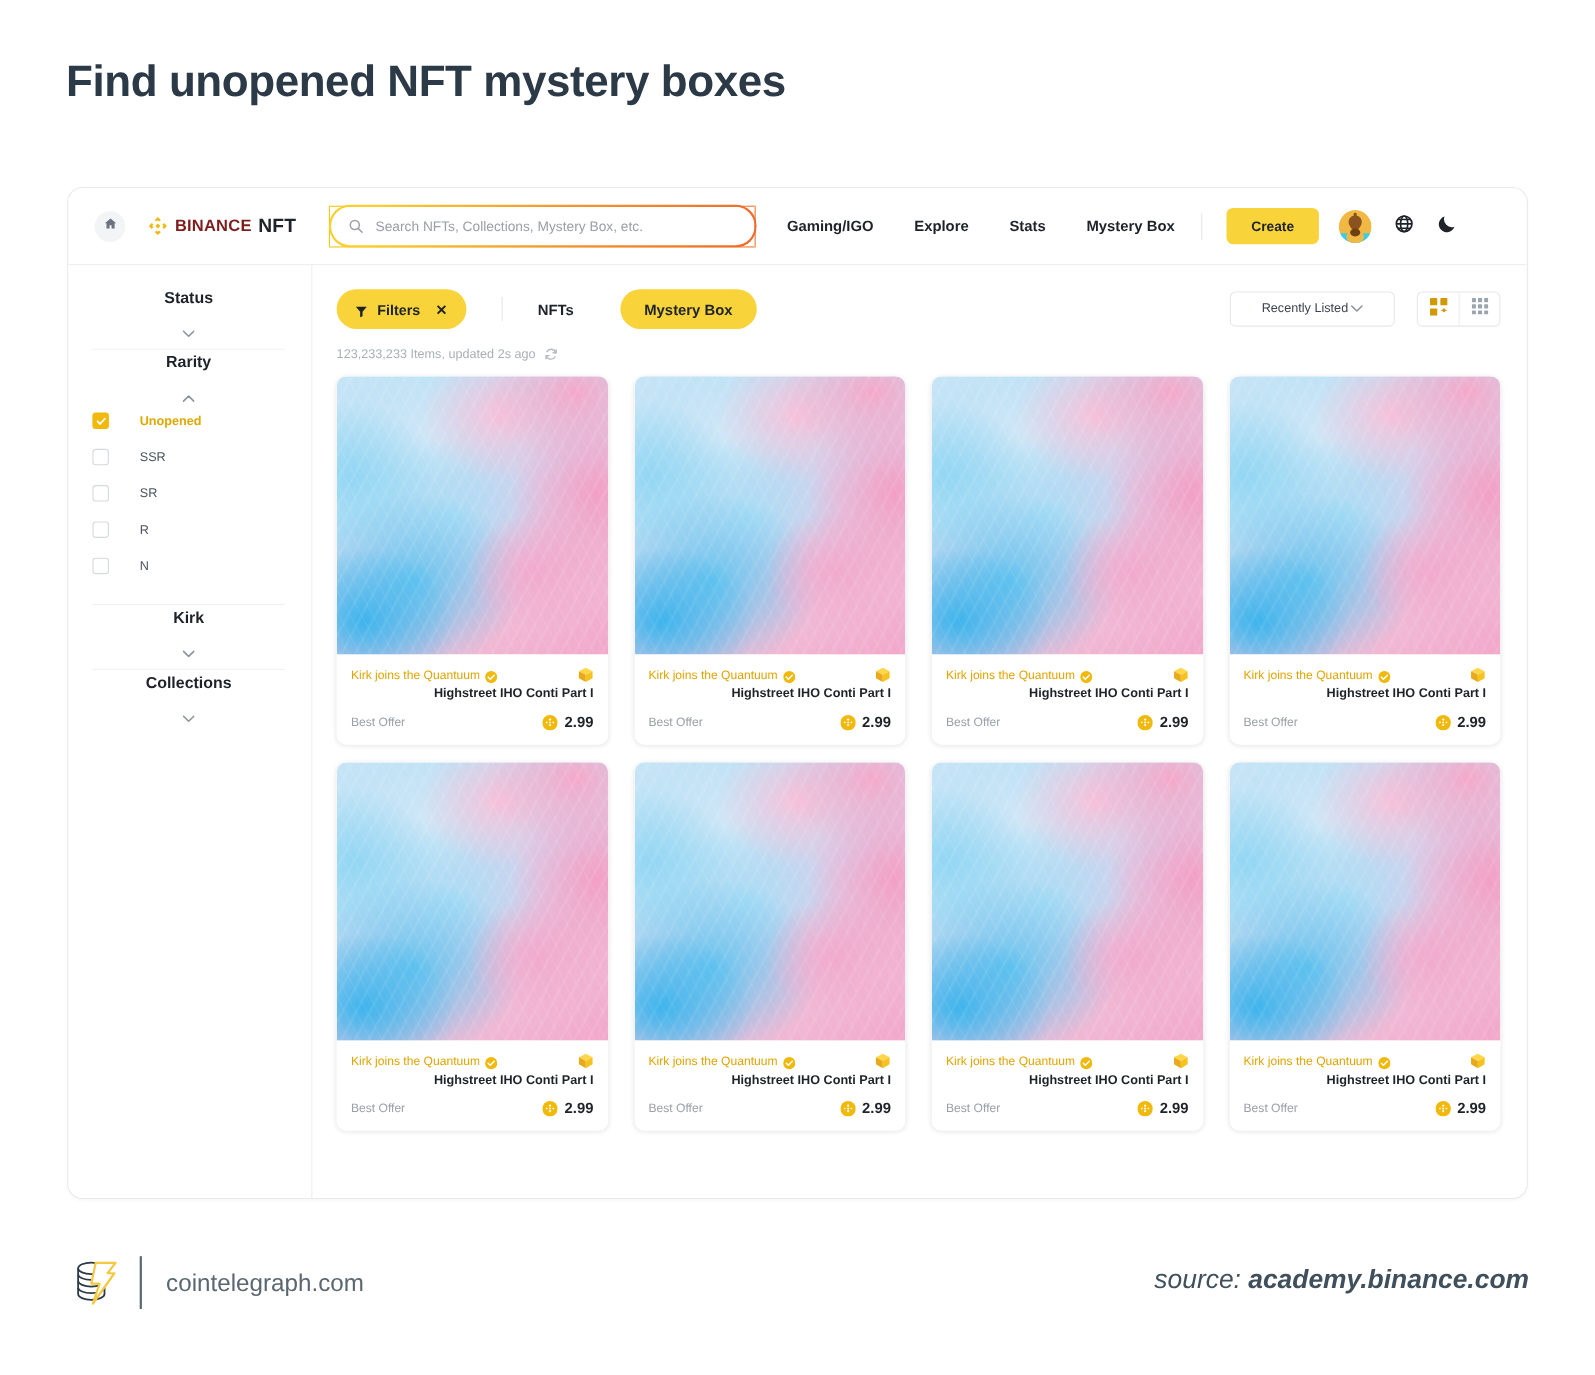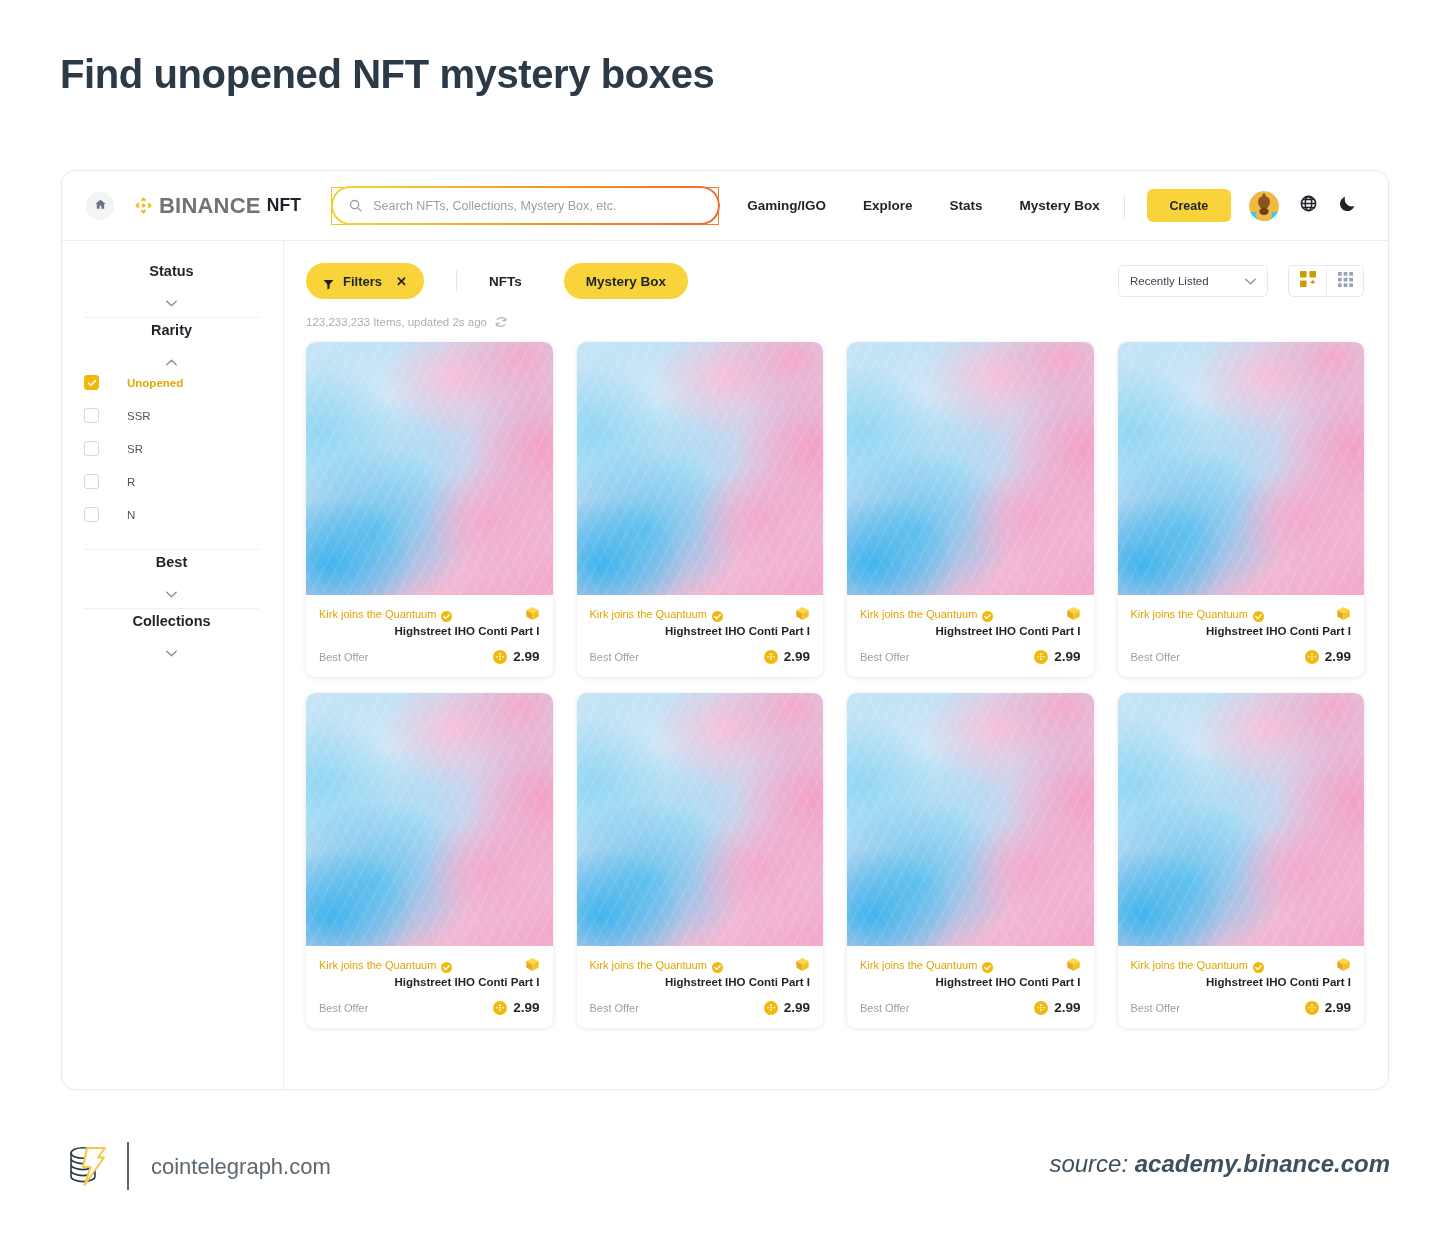--- a/index.html
+++ b/index.html
@@ -51,21 +51,21 @@
   }
   .home-btn svg { width: 13px; height: 13px; fill: #6b7280; }
 
   .brand {
     display: flex; align-items: center;
     margin-left: 20px;
     flex: 0 0 auto;
   }
   .brand-mark { width: 19px; height: 19px; margin-right: 6px; }
   .brand-binance {
-    font-size: 22px; font-weight: 700; color: #737373;
+    font-size: 15px; font-weight: 700; color: #7f1d1d;
     letter-spacing: 0.2px;
   }
   .brand-nft {
     font-size: 17.5px; font-weight: 700; color: #1e2329;
     letter-spacing: 0.2px; margin-left: 6px;
   }
 
   .searchbar {
     margin-left: 30px;
     width: 388px; height: 38px;
@@ -210,21 +210,21 @@
     font-size: 13.5px; font-weight: 700; color: #1e2329;
     cursor: pointer;
   }
   .tb-spacer { flex: 1 1 auto; }
 
   .sortsel {
     width: 150px; height: 32px;
     border: 1px solid #e6e8eb;
     border-radius: 5px;
     display: flex; align-items: center; justify-content: space-between;
-    padding: 0 11px;
+    padding: 0 28px;
     font-size: 11.5px; color: #3c4450;
     cursor: pointer;
     background: #fff;
   }
   .viewtoggle {
     display: flex;
     margin-left: 20px;
     border: 1px solid #e6e8eb;
     border-radius: 5px;
     overflow: hidden;
@@ -455,21 +455,21 @@
         <div class="checkrow">
           <span class="cbox"></span>
           <span class="cblabel">N</span>
         </div>
       </div>
 
       <div class="hr" style="margin-top:18px"></div>
 
       <div class="filter-group">
         <div class="filter-head">
-          <span class="filter-title">Best</span>
+          <span class="filter-title">Kirk</span>
           <span class="chev">
             <svg viewBox="0 0 14 9" width="11" height="7">
                 <path d="M1 1.5 7 7.3l6-5.8" fill="none" stroke="#8b939c" stroke-width="1.9" stroke-linecap="round" stroke-linejoin="round"></path>
               </svg>
           </span>
         </div>
       </div>
       <div class="hr"></div>
 
       <div class="filter-group">

